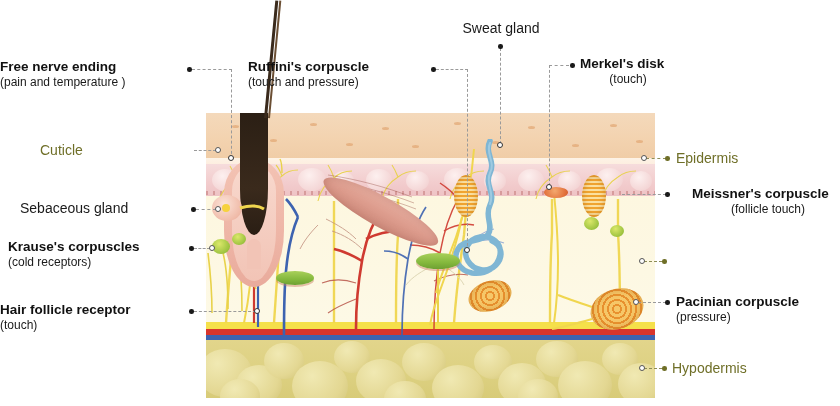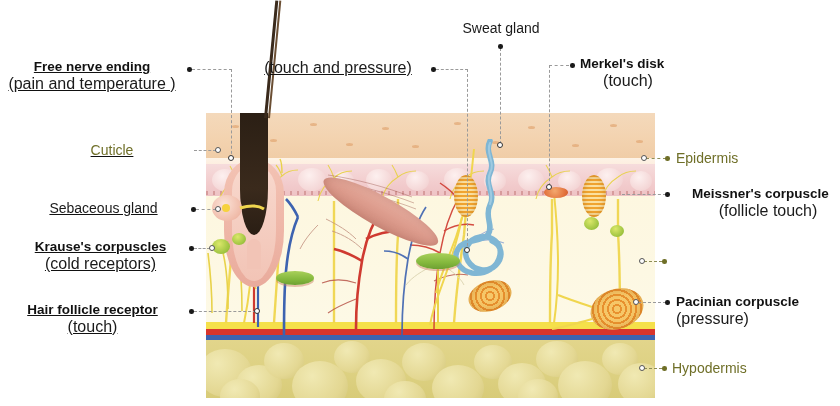--- a/index.html
+++ b/index.html
@@ -8,22 +8,22 @@
     width:840px;height:406px;position:relative;overflow:hidden;
     font-family:"Liberation Sans", sans-serif;
     color:#111111;
   }
   #stage{position:absolute;left:0;top:0;width:840px;height:406px;}
 
   
   .lbl{position:absolute;line-height:1.18;white-space:nowrap;}
   .lbl .t1{font-size:13.5px;font-weight:bold;color:#111;}
   .lbl .t1.thin{font-weight:normal;font-size:14px;color:#1a1a1a;}
-  .lbl .t2{font-size:16px;font-weight:normal;color:#1a1a1a;}
-  .lbl.r{text-align:center;text-decoration:underline;}
+  .lbl .t2{font-size:12px;font-weight:normal;color:#1a1a1a;}
+  .lbl.r{text-align:left;}
   .lbl.l{text-align:left;}
   .lbl.c{text-align:center;}
   .lbl.olive .t1{color:#6f6f28;font-weight:normal;font-size:14px;}
 
   
   .dot{position:absolute;width:4.5px;height:4.5px;border-radius:50%;background:#1a1a1a;}
   .dot.olive{background:#6f6f28;}
   .ring{position:absolute;width:6px;height:6px;border-radius:50%;
         background:#ffffff;border:1.2px solid #555;box-sizing:border-box;}
   .ring.dk{border-color:#333;}
@@ -418,20 +418,21 @@
     <div class="t1">Krause's corpuscles</div>
     <div class="t2">(cold receptors)</div>
   </div>
 
   <div class="lbl r" style="left:0px;top:302px;width:185px;">
     <div class="t1">Hair follicle receptor</div>
     <div class="t2">(touch)</div>
   </div>
 
   <div class="lbl r" style="left:248px;top:59px;width:180px;">
+    <div class="t1">Ruffini's corpuscle</div>
     <div class="t2">(touch and pressure)</div>
   </div>
 
   <div class="lbl c" style="left:438px;top:20px;width:126px;">
     <div class="t1 thin">Sweat gland</div>
   </div>
 
   <div class="lbl l" style="left:580px;top:56px;width:160px;">
     <div class="t1">Merkel's disk</div>
     <div class="t2" style="text-align:center;width:96px;">(touch)</div>

